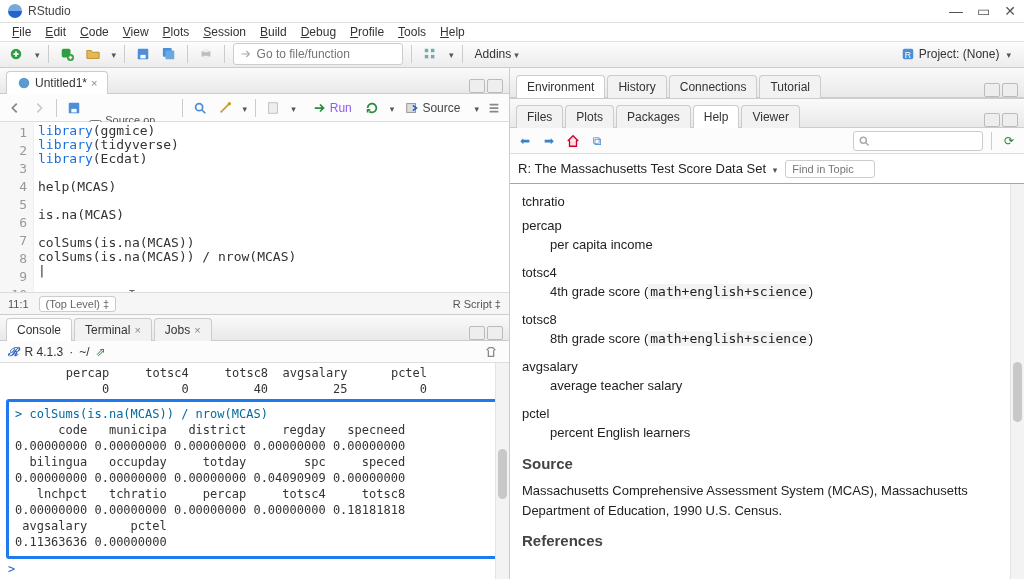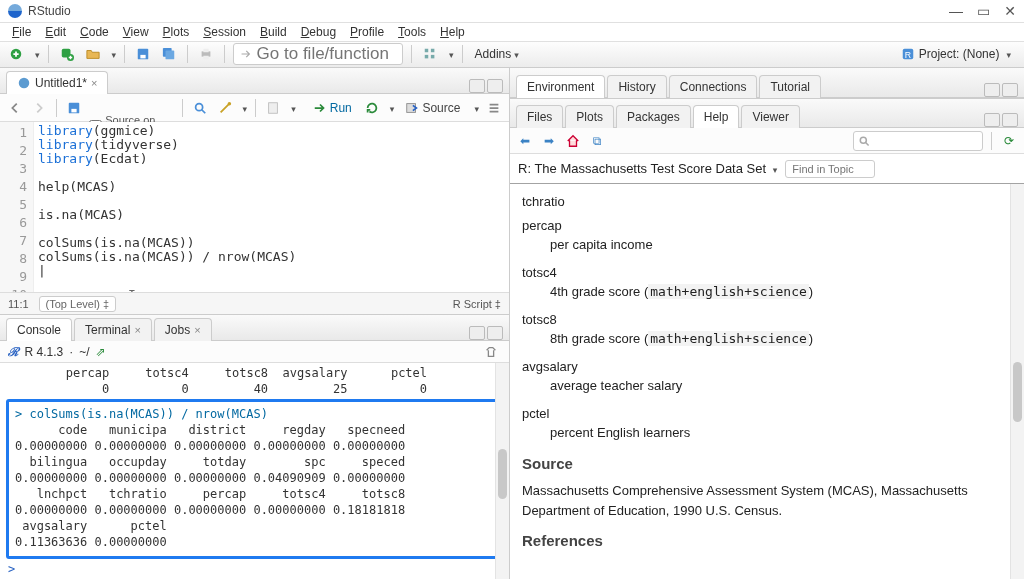--- a/index.html
+++ b/index.html
@@ -8,21 +8,21 @@
   .titlebar .logo { width: 14px; height: 14px; border-radius: 50%; background: conic-gradient(#75aadb 0 90deg,#1f65cc 90deg 270deg,#75aadb 270deg 360deg); margin-right: 6px; }
   .titlebar .title { flex: 1; font-size: 12px; color: #444; }
   .titlebar .winbtns { display:flex; gap:14px; font-size:14px; color:#555; }
   .menubar { height: 22px; background: #fff; display: flex; align-items: center; padding: 0 6px; gap: 2px; border-bottom: 1px solid #e0e0e0; font-size: 12px; }
   .menubar span { padding: 2px 6px; cursor: default; }
   .menubar span u { text-decoration: underline; }
   .toolbar { height: 30px; background: linear-gradient(#fdfdfd,#ececec); border-bottom: 1px solid #ccc; display:flex; align-items:center; padding: 0 6px; gap: 6px; }
   .toolbtn { width: 20px; height: 20px; display:inline-flex; align-items:center; justify-content:center; border-radius:3px; }
   .sep { width:1px; height:18px; background:#ccc; margin:0 2px; }
   .addr { display:flex; align-items:center; border:1px solid #ccc; border-radius:3px; background:#fff; padding:1px 6px; height:22px; gap:4px; width:170px; color:#888; }
-  .addr input { border:none; outline:none; font-size:17px; color:#555; width:100%; }
+  .addr input { border:none; outline:none; font-size:12px; color:#555; width:100%; }
   .toolbar .right { margin-left:auto; display:flex; align-items:center; gap:4px; font-size:12px; color:#333; }
   .proj { display:flex; align-items:center; gap:4px; padding:2px 6px; border:1px solid transparent; border-radius:3px; }
   .proj svg { width:14px; height:14px; }
   .caret::after { content:"▾"; font-size:9px; color:#555; margin-left:3px; }
 
   .content { flex:1; display:flex; }
   .leftcol, .rightcol { display:flex; flex-direction:column; }
   .leftcol { width: 510px; border-right:1px solid #ccc; }
   .rightcol { flex:1; }
 
@@ -238,21 +238,21 @@
         </span>
       <span class="caret"></span>
       <span class="sep et-sep"></span>
       <span class="toolbtn">
           <svg class="icon" viewBox="0 0 16 16">
             <rect x="3" y="2" width="10" height="12" fill="#eee" stroke="#bbb"></rect>
           </svg>
         </span>
       <span class="caret"></span>
       <div style="flex:1"></div>
-      <span class="btnlabel" style="color:#0369a1;">
+      <span class="btnlabel" style="color:#8b5cf6;">
         <svg class="icon" viewBox="0 0 16 16">
             <path d="M2 8h9M8 4l4 4-4 4" stroke="#2a8a3a" fill="none" stroke-width="2"></path>
           </svg>
         <span>Run</span>
       </span>
       <span class="toolbtn">
           <svg class="icon" viewBox="0 0 16 16">
             <path d="M3 8a5 5 0 1 1 2 4" stroke="#2a8a3a" fill="none" stroke-width="2"></path>
             <path d="M3 13v-3h3" stroke="#2a8a3a" fill="none" stroke-width="2"></path>
           </svg>

